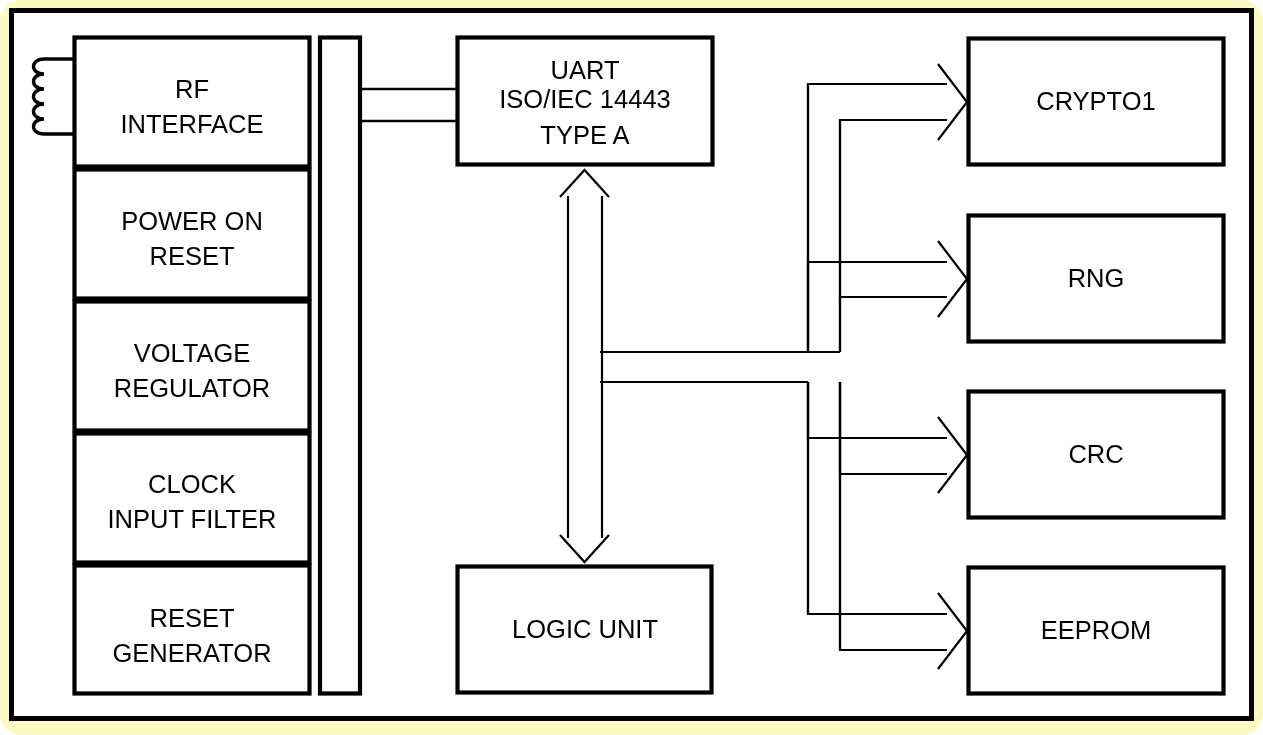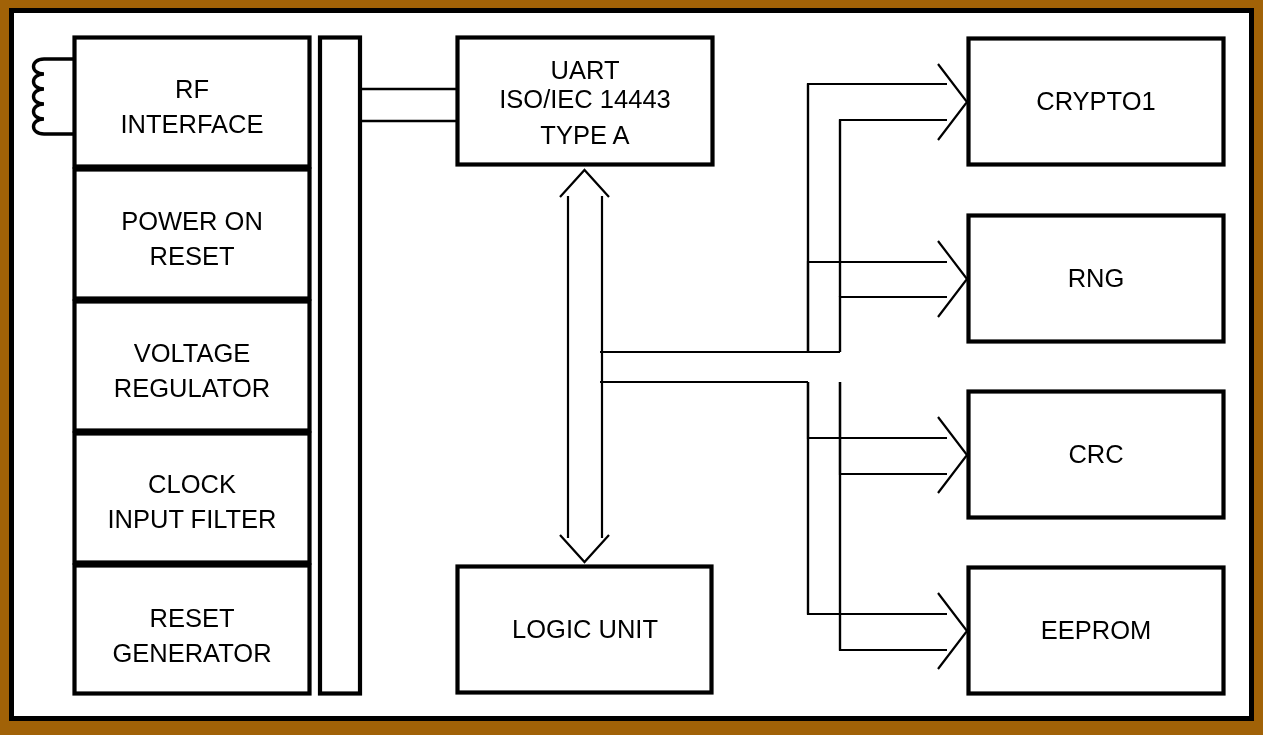--- a/index.html
+++ b/index.html
@@ -10,21 +10,22 @@
   body {
     width: 1263px;
     height: 735px;
     font-family: "Liberation Sans", sans-serif;
     overflow: hidden;
   }
   #diagram-root {
     position: relative;
     width: 1263px;
     height: 735px;
-    background: #a16207;
+    background: #fef9c3;
+    border-radius: 21px;
   }
   svg.diagram {
     display: block;
     width: 1263px;
     height: 735px;
   }
   .wire { fill: none; stroke: #000000; stroke-width: 2.2; stroke-linejoin: miter; stroke-linecap: butt; }
   .lbl {
     font-family: "Liberation Sans", sans-serif;
     fill: #000000;

